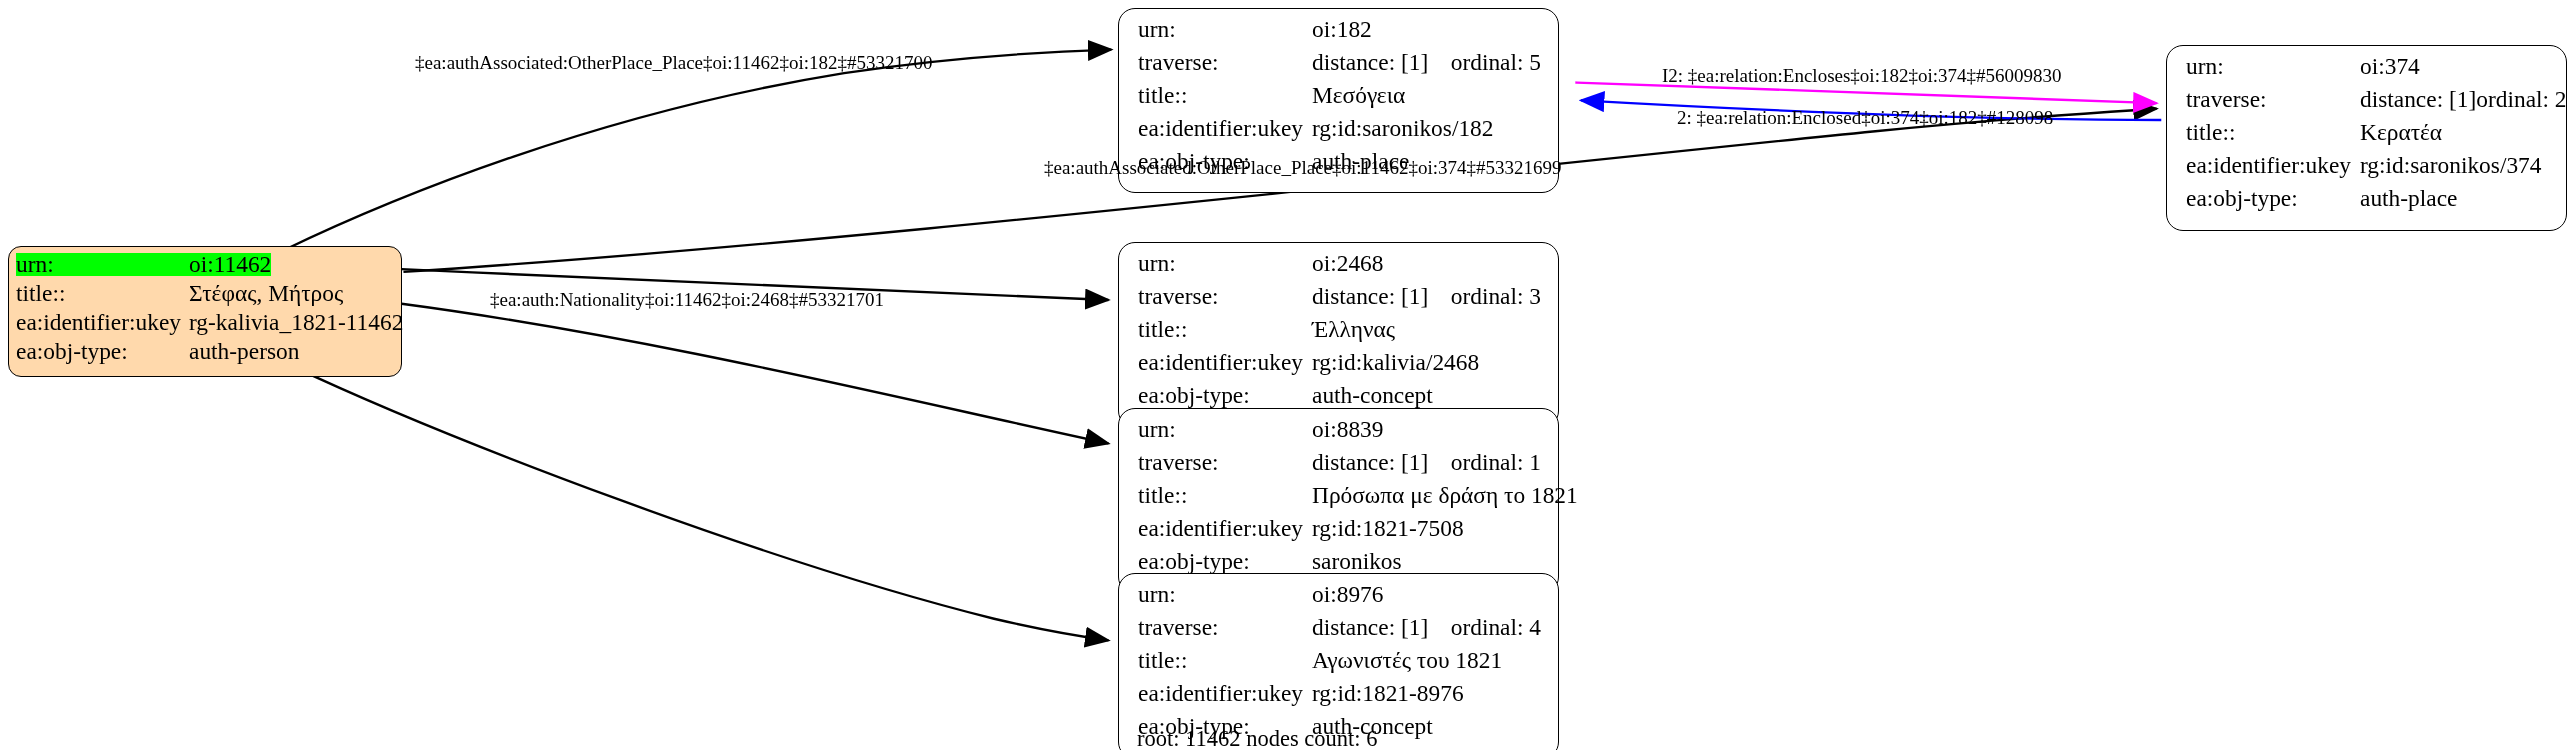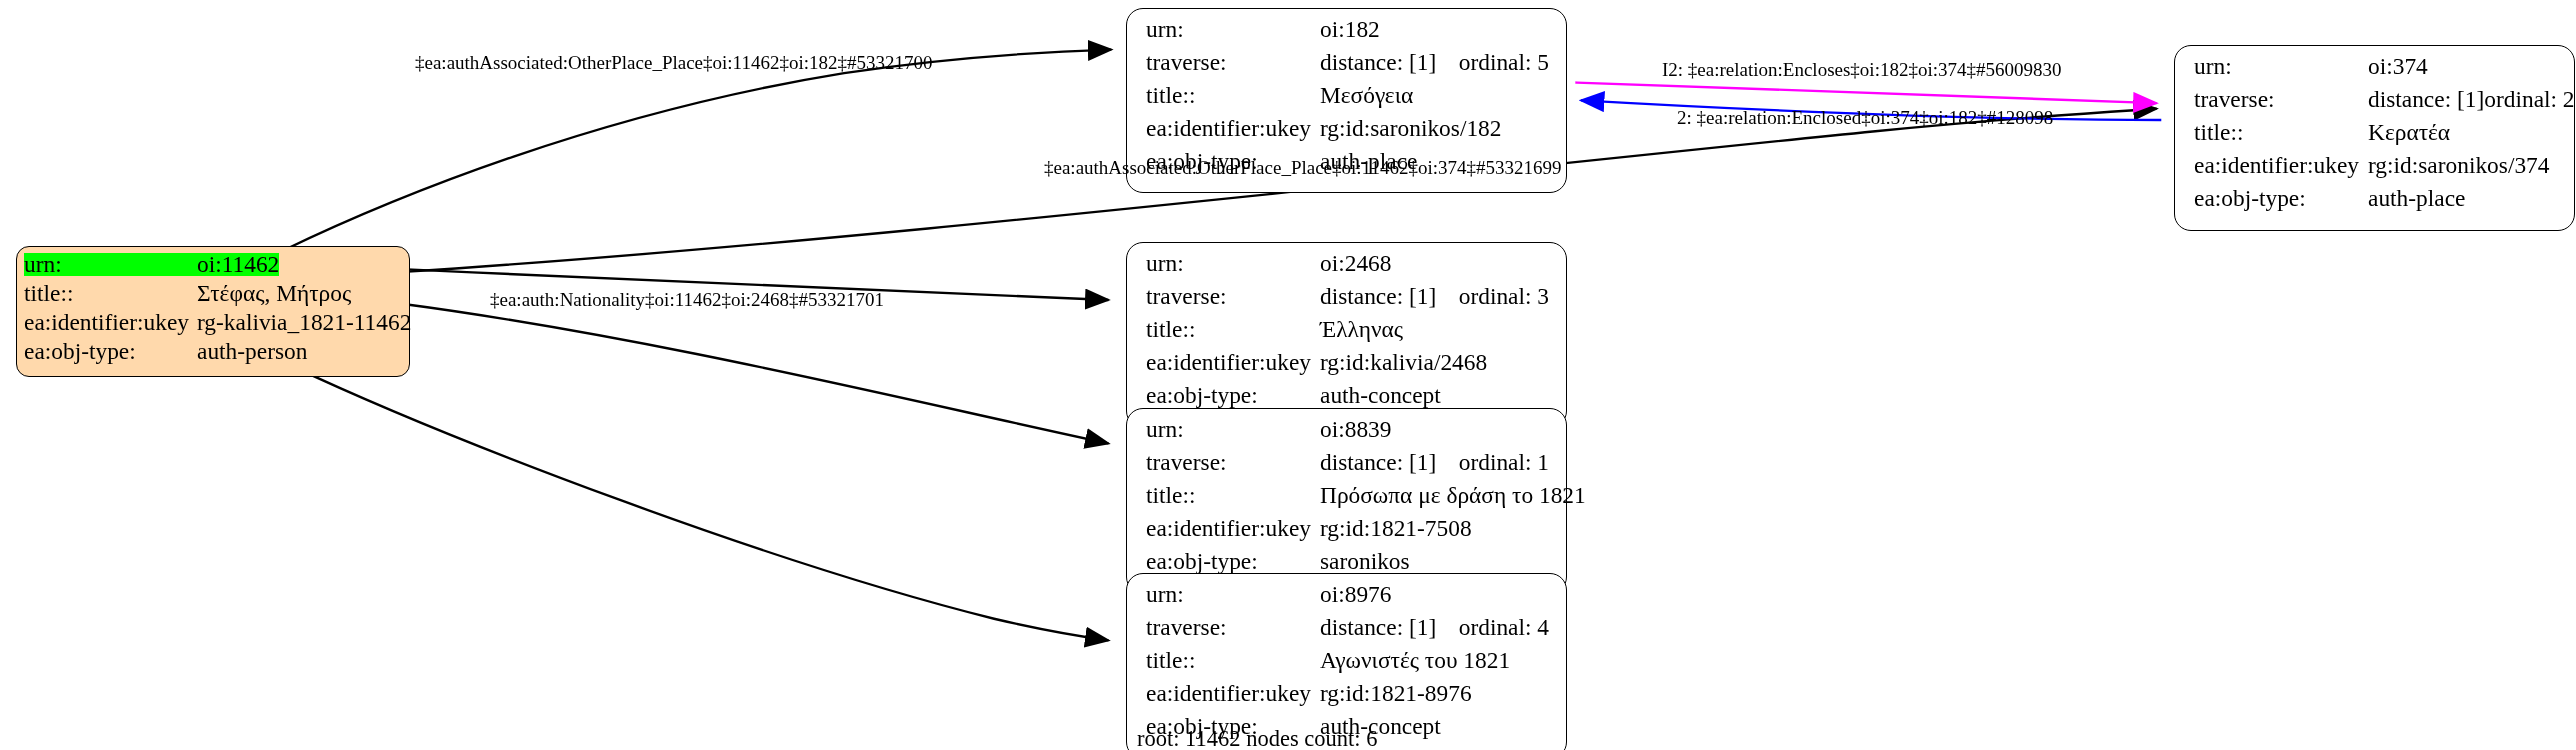--- a/index.html
+++ b/index.html
@@ -22,21 +22,20 @@
     width: 2576px;
     height: 750px;
   }
   .node-box {
     position: absolute;
     box-sizing: border-box;
     border: 1.9px solid #000000;
     border-radius: 17px;
     background: #ffffff;
     padding: 9.4px 17px 9.4px 19px;
-    margin-left: 8px;
   }
   .node-box.root {
     background: #ffd9ac;
     border-radius: 13px;
     padding: 5.6px 7.5px 7.5px 7.5px;
   }
   .attr-row {
     display: flex;
     align-items: baseline;
     line-height: 1.0;
@@ -246,21 +245,21 @@
     <div class="attr-row">
       <span class="attr-key">ea:obj-type:</span>
       <span class="attr-val">auth-concept</span>
     </div>
   </div>
 
   <div class="edge-label" style="left:415px; top:52px;">‡ea:authAssociated:OtherPlace_Place‡oi:11462‡oi:182‡#53321700</div>
 
   <div class="edge-label" style="left:1044px; top:157px;">‡ea:authAssociated:OtherPlace_Place‡oi:11462‡oi:374‡#53321699</div>
 
-  <div class="edge-label" style="left:1662px; top:59px;">I2: ‡ea:relation:Encloses‡oi:182‡oi:374‡#56009830</div>
+  <div class="edge-label" style="left:1662px; top:65px;">I2: ‡ea:relation:Encloses‡oi:182‡oi:374‡#56009830</div>
 
   <div class="edge-label" style="left:1677px; top:107px;">2: ‡ea:relation:Enclosed‡oi:374‡oi:182‡#128098</div>
 
   <div class="edge-label" style="left:490px; top:289px;">‡ea:auth:Nationality‡oi:11462‡oi:2468‡#53321701</div>
 
 
 
   <div class="footer-label" style="left:1137px; top:726px;">root: 11462 nodes count: 6</div>
 
 </div>

